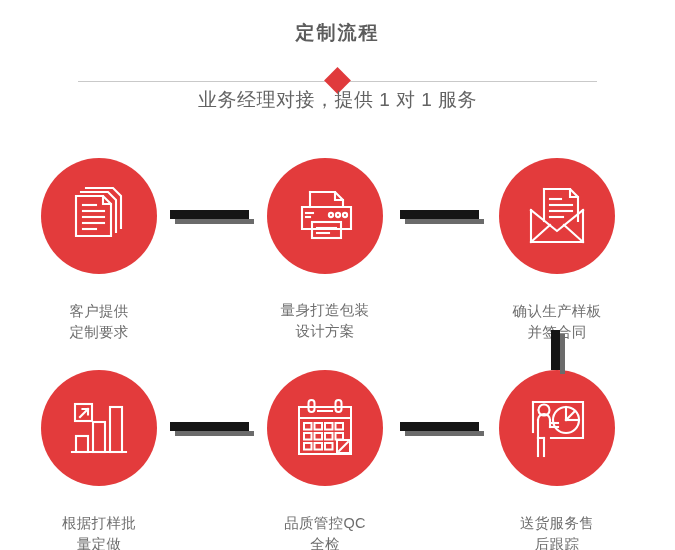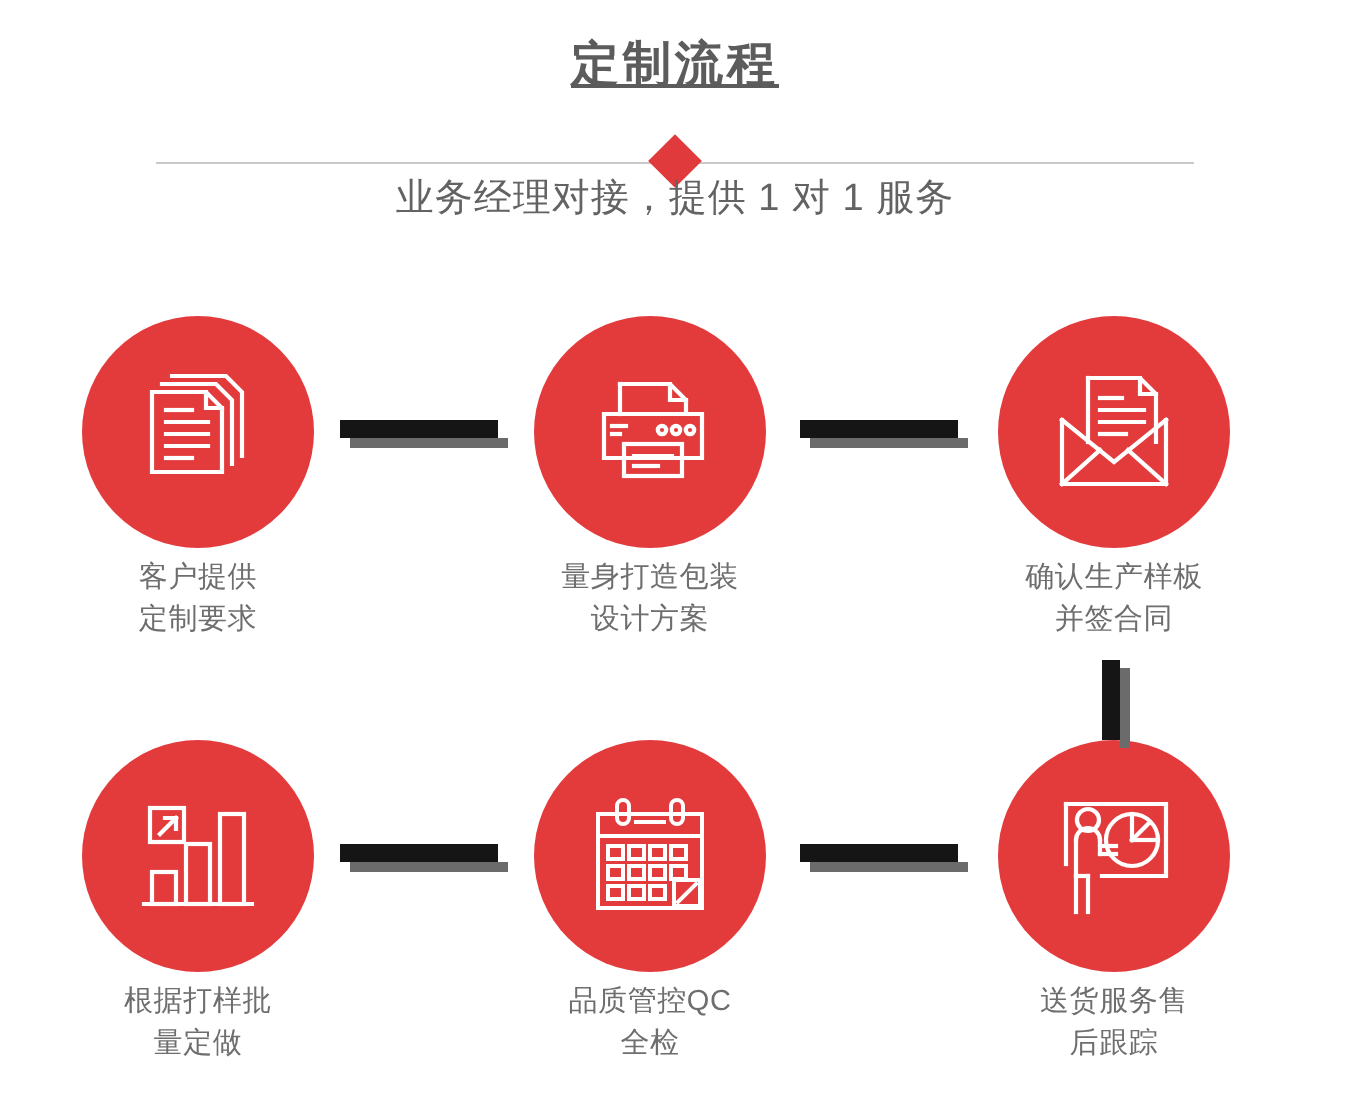--- a/index.html
+++ b/index.html
@@ -22,26 +22,25 @@
     top: 0;
     width: 675px;
     height: 130px;
   }
   #page-title {
     position: absolute;
     left: 0;
     top: 16px;
     width: 675px;
     text-align: center;
-    font-size: 24px;
+    font-size: 19px;
     font-weight: bold;
     color: #5c5c5c;
     letter-spacing: 2px;
     line-height: 34px;
-    text-decoration: underline;
   }
   #divider-wrap {
     position: absolute;
     left: 78px;
     top: 71px;
     width: 519px;
     height: 22px;
   }
   #divider-line {
     position: absolute;
@@ -92,31 +91,31 @@
     background: #e33b3c;
     margin: 0 auto;
     display: flex;
     align-items: center;
     justify-content: center;
   }
   .step-circle svg {
     display: block;
   }
   .step-label {
-    margin-top: 5px;
+    margin-top: 27px;
     font-size: 14.5px;
     line-height: 21px;
     color: #6e6e6e;
     white-space: pre-line;
     letter-spacing: 0.3px;
   }
 
   
   #step-1 { left: 19px;  top: 28px; }
-  #step-2 { left: 245px; top: 28px; }
+  #step-2 { left: 245px; top: 28px; font-family: Liberation Mono, monospace; }
   #step-3 { left: 477px; top: 28px; }
   #step-4 { left: 19px;  top: 240px; }
   #step-5 { left: 245px; top: 240px; }
   #step-6 { left: 477px; top: 240px; }
 
   
   .conn-h {
     position: absolute;
     width: 79px;
     height: 13px;

